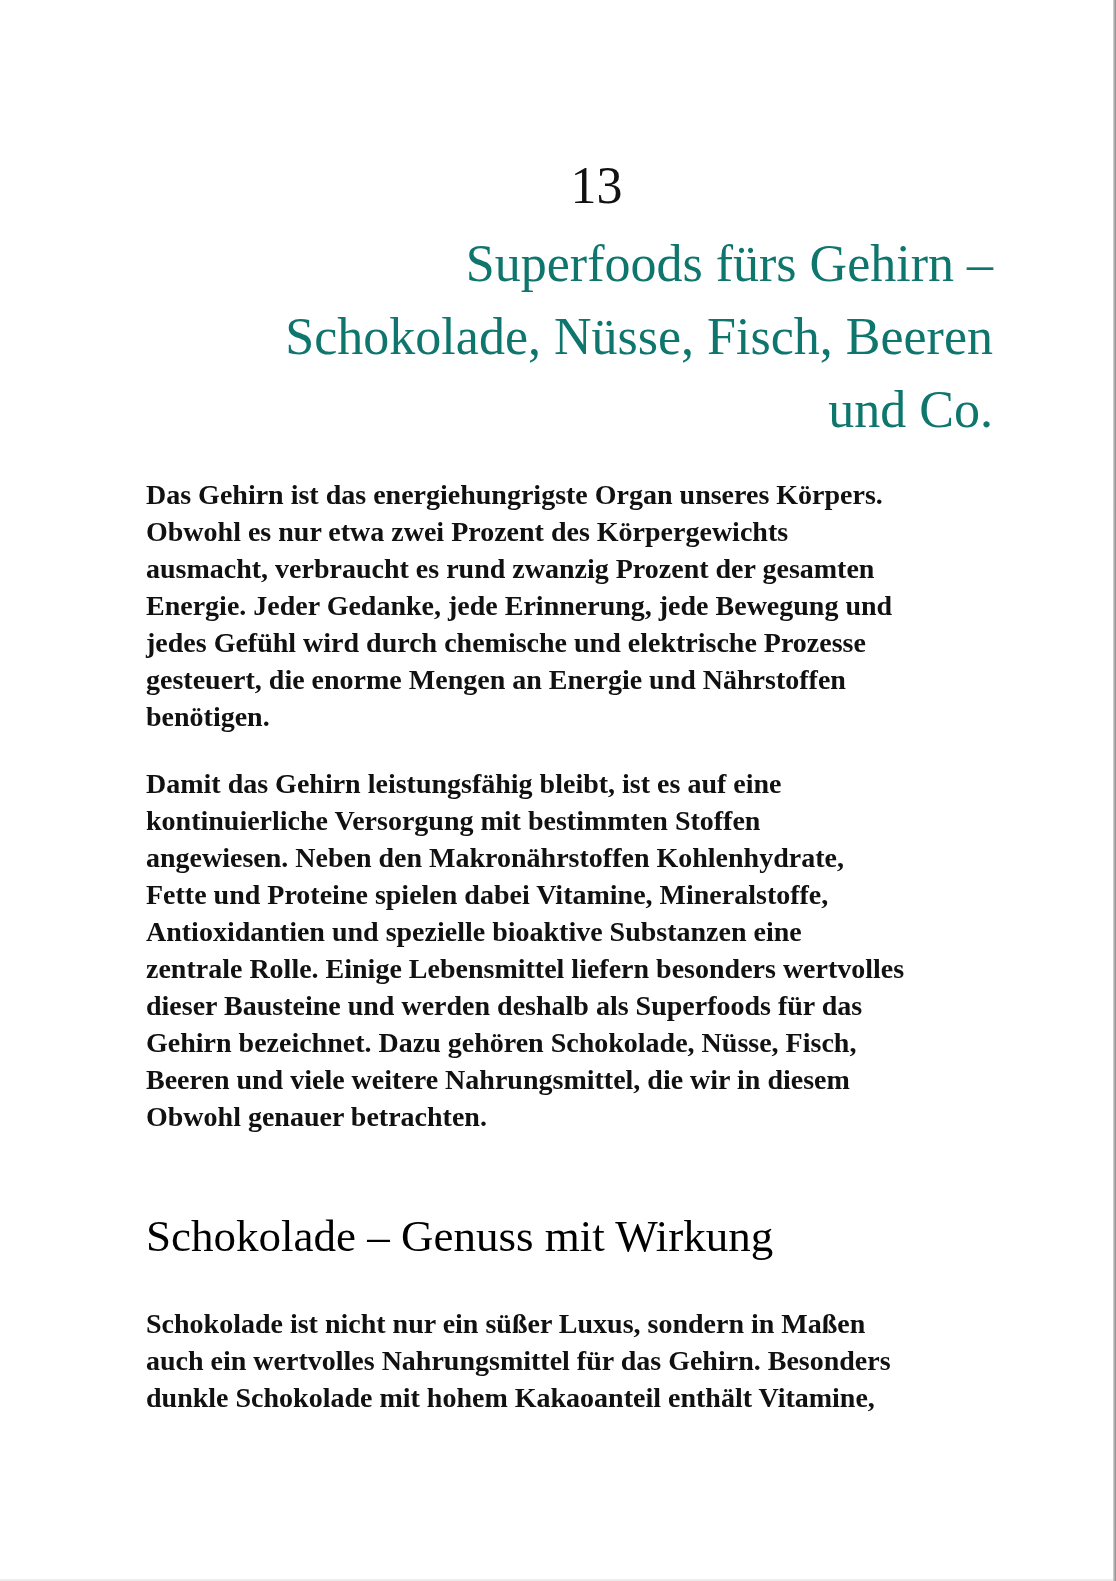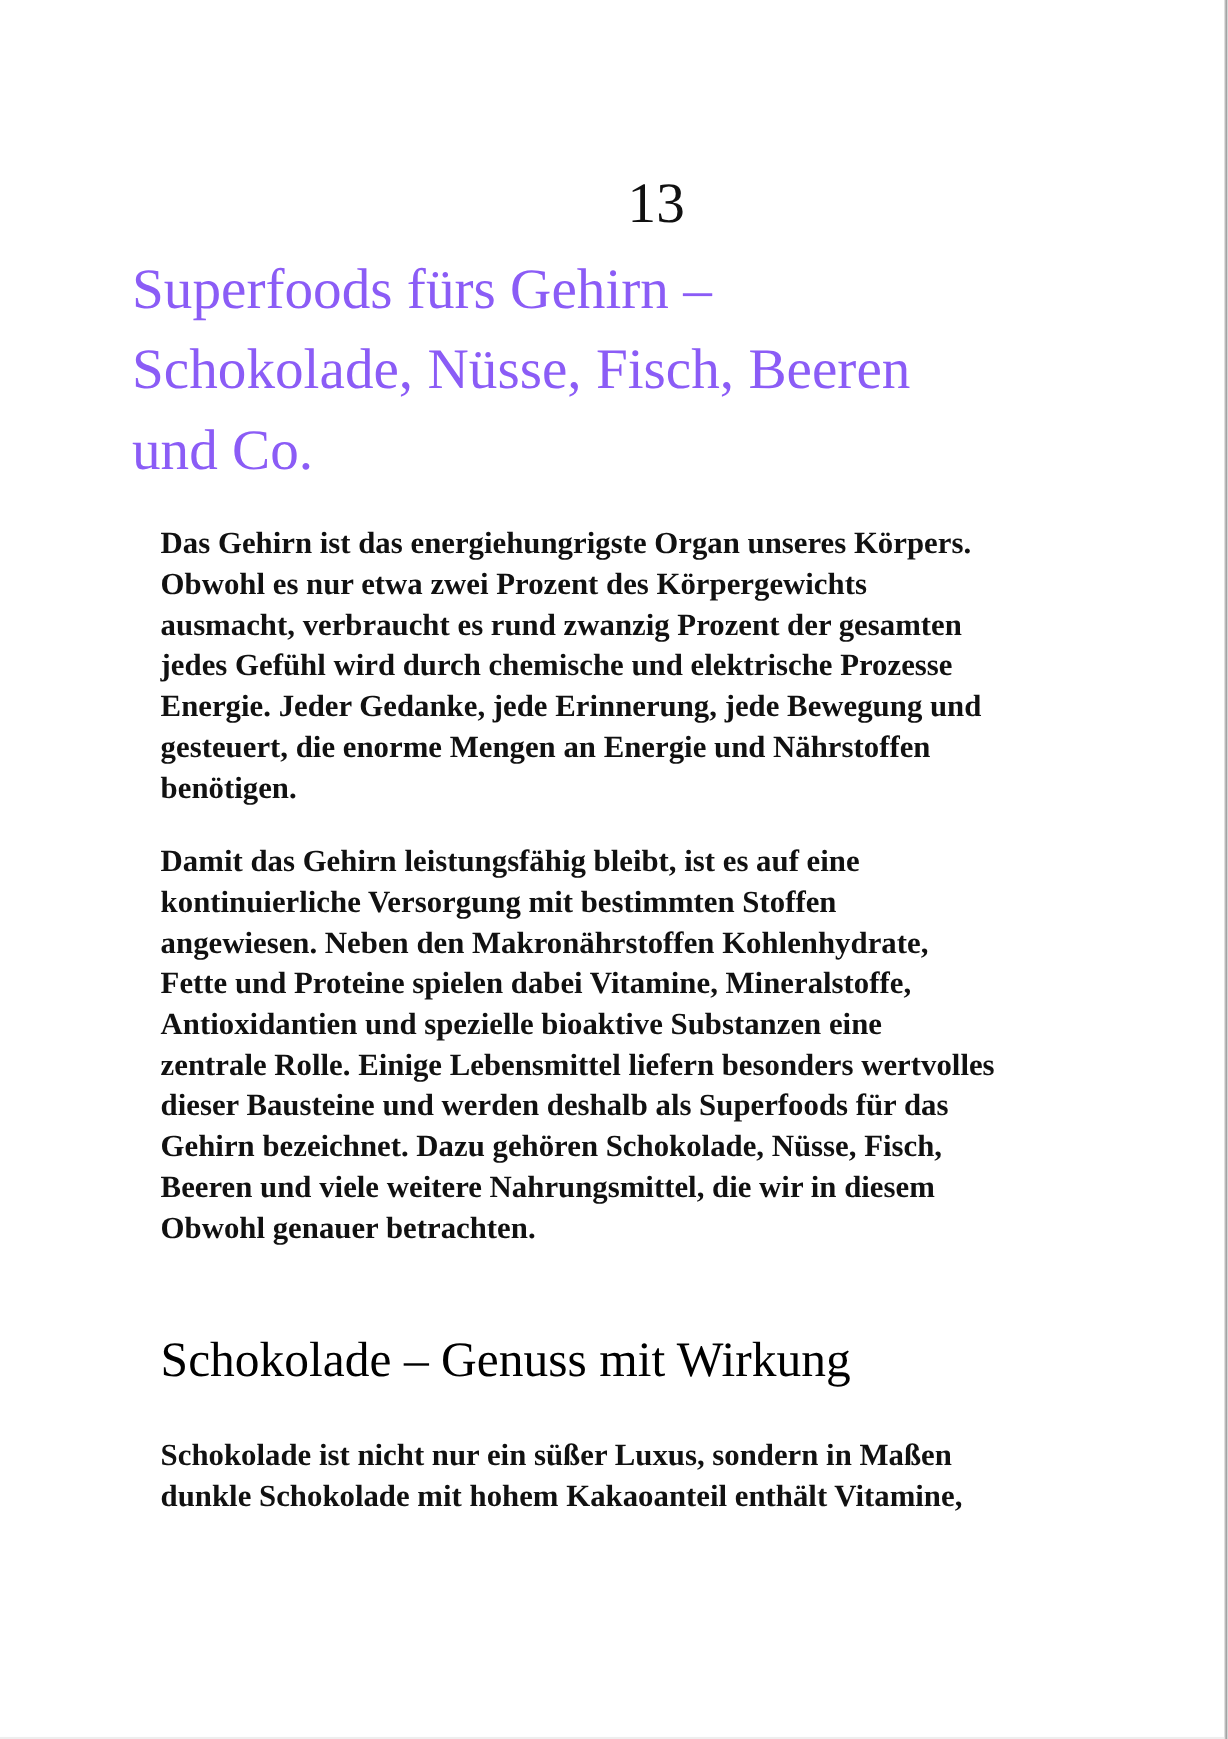--- a/index.html
+++ b/index.html
@@ -47,24 +47,24 @@
       font-size: 52px;
       line-height: 60px;
       color: #111111;
       padding-left: 40px;
     }
     .chapter-title {
       position: absolute;
       left: 120px;
       width: 873px;
       top: 227px;
-      text-align: left;
+      text-align: right;
       font-size: 52px;
       line-height: 73px;
-      color: #8b5cf6;
+      color: #0f766e;
       margin: 0;
       font-weight: normal;
     }
     .chapter-title .line { display: block; white-space: nowrap; }
     .content {
       position: absolute;
       left: 146px;
       width: 820px;
       color: #111111;
       font-size: 28px;
@@ -96,22 +96,22 @@
   <h1 class="chapter-title">
     <span class="line">Superfoods fürs Gehirn –</span>
     <span class="line">Schokolade, Nüsse, Fisch, Beeren</span>
     <span class="line">und Co.</span>
   </h1>
 
   <p class="content p1" style="margin:0;">
     <span class="line">Das Gehirn ist das energiehungrigste Organ unseres Körpers.</span>
     <span class="line">Obwohl es nur etwa zwei Prozent des Körpergewichts</span>
     <span class="line">ausmacht, verbraucht es rund zwanzig Prozent der gesamten</span>
+    <span class="line">Energie. Jeder Gedanke, jede Erinnerung, jede Bewegung und</span>
     <span class="line">jedes Gefühl wird durch chemische und elektrische Prozesse</span>
-    <span class="line">Energie. Jeder Gedanke, jede Erinnerung, jede Bewegung und</span>
     <span class="line">gesteuert, die enorme Mengen an Energie und Nährstoffen</span>
     <span class="line">benötigen.</span>
   </p>
 
   <p class="content p2" style="margin:0;">
     <span class="line">Damit das Gehirn leistungsfähig bleibt, ist es auf eine</span>
     <span class="line">kontinuierliche Versorgung mit bestimmten Stoffen</span>
     <span class="line">angewiesen. Neben den Makronährstoffen Kohlenhydrate,</span>
     <span class="line">Fette und Proteine spielen dabei Vitamine, Mineralstoffe,</span>
     <span class="line">Antioxidantien und spezielle bioaktive Substanzen eine</span>
@@ -119,19 +119,20 @@
     <span class="line">dieser Bausteine und werden deshalb als Superfoods für das</span>
     <span class="line">Gehirn bezeichnet. Dazu gehören Schokolade, Nüsse, Fisch,</span>
     <span class="line">Beeren und viele weitere Nahrungsmittel, die wir in diesem</span>
     <span class="line">Obwohl genauer betrachten.</span>
   </p>
 
   <h2 class="section-heading">Schokolade – Genuss mit Wirkung</h2>
 
   <p class="content p3" style="margin:0;">
     <span class="line">Schokolade ist nicht nur ein süßer Luxus, sondern in Maßen</span>
+    <span class="line">auch ein wertvolles Nahrungsmittel für das Gehirn. Besonders</span>
     <span class="line">dunkle Schokolade mit hohem Kakaoanteil enthält Vitamine,</span>
   </p>
 
 </div>
 
 <div class="right-border"></div>
 <div class="bottom-border"></div>
 
 </body></html>

